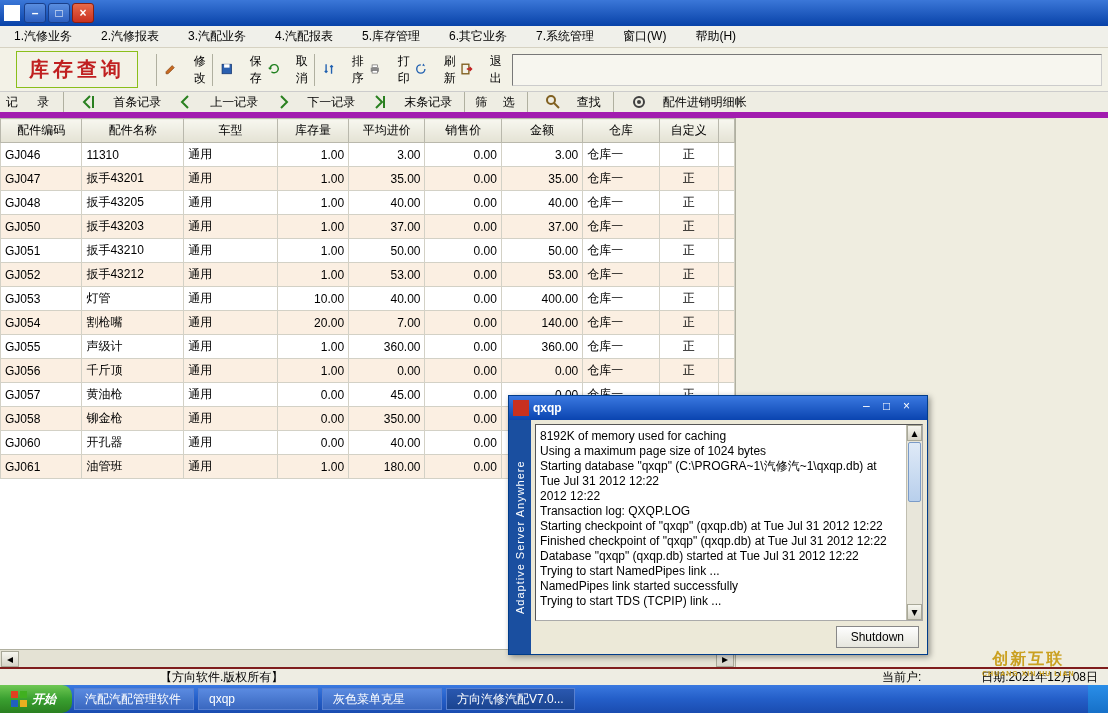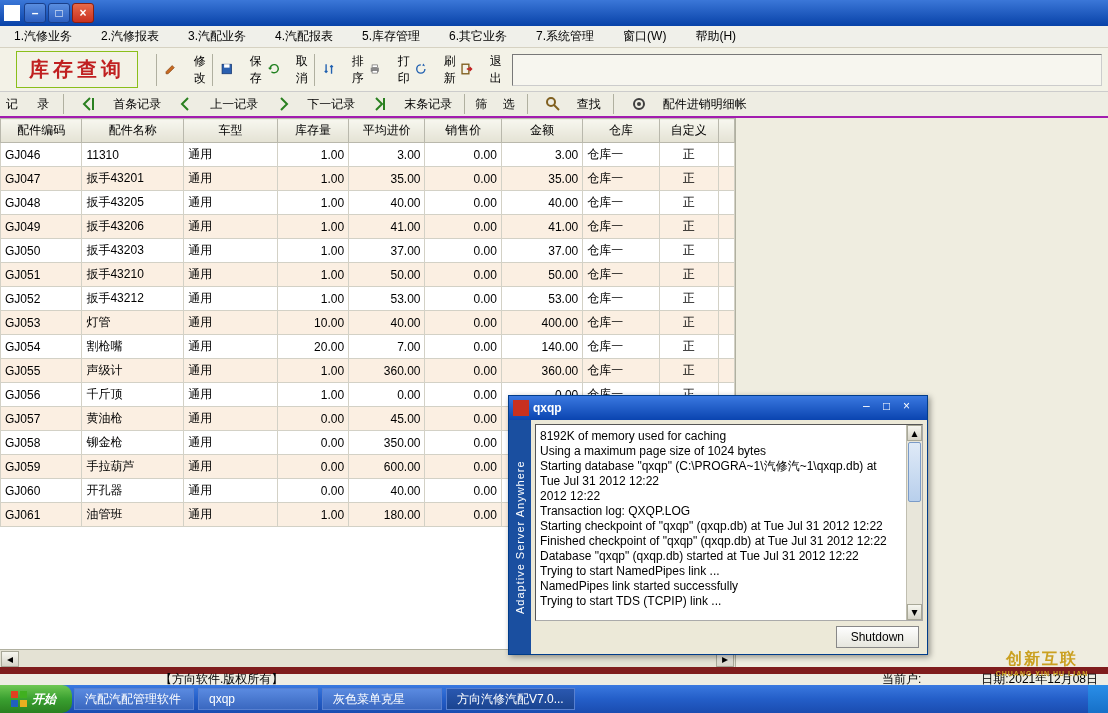--- a/index.html
+++ b/index.html
@@ -14,62 +14,62 @@
 
 .menubar { height: 22px; background: #f0f0ea; display: flex; align-items: center; padding: 0 8px; gap: 17px; border-bottom: 1px solid #d6d2c2; }
 .menubar .menuitem { padding: 2px 6px; cursor: pointer; }
 
 .toolbar1 { height: 44px; background: #f3f2e7; display: flex; align-items: center; border-bottom: 1px solid #ccc; }
 .heading-box { border: 1px solid #8abf1a; padding: 4px 12px; margin: 0 16px; color: #c02020; font-size: 20px; font-weight: bold; letter-spacing: 4px; }
 .tbtn { display: flex; flex-direction: row; align-items: center; width: 46px; height: 40px; justify-content: center; cursor: pointer; gap: 16px; }
 .tbtn .ico { width: 20px; height: 20px; margin-bottom: 2px; }
 .tbar-sep { width:6px; height:32px; border-left:1px solid #b0b0a0; margin:0 2px; }
 
-.toolbar2 { height: 26px; background: #eeede3; display: flex; align-items: center; border-bottom: 2px solid #a21caf; padding: 0 6px; gap: 4px; }
+.toolbar2 { height: 26px; background: #eeede3; display: flex; align-items: center; border-bottom: 6px solid #a21caf; padding: 0 6px; gap: 4px; }
 .toolbar2 .t2btn { display: flex; align-items: center; gap: 15px; padding: 2px 6px; cursor:pointer; }
 .toolbar2 .lbl { letter-spacing: 8px; }
 .toolbar2 .nav-ico { width:18px; height:18px; }
 .t2sep { width:5px; height:20px; border-left:1px solid #b0b0a0; margin:0 2px; }
 
 .workarea { display:flex; height: calc(100% - 26px - 22px - 44px - 26px - 18px - 28px); }
 .leftpanel { flex: 0 0 735px; overflow:hidden; background:#fff; display:flex; flex-direction:column; }
 .rightpanel { flex:1; background:#efede0; border-left:1px solid #b0b0a0; }
 .table-wrap { flex:1; overflow:hidden; }
 table.grid { border-collapse: collapse; width:100%; table-layout:fixed; }
 table.grid th { background: linear-gradient(#f7f7ef,#e4e2d4); border:1px solid #b9b8ac; padding: 3px 4px; font-weight:normal; text-align:center; height:20px; }
 table.grid td { border:1px solid #d3d1c6; padding: 3px 4px; height:20px; white-space:nowrap; overflow:hidden; }
 table.grid tr:nth-child(even) td { background:#fbefe2; }
 table.grid tr:nth-child(odd) td { background:#ffffff; }
 .num { text-align:right; }
 .ctr { text-align:center; }
 .scrolltrack { height:18px; background:#e4e2d4; border-top:1px solid #b0b0a0; position:relative; }
 .scrolltrack .lbtn,.scrolltrack .rbtn { position:absolute; width:18px; height:16px; top:1px; background:linear-gradient(#f7f7f0,#d6d4c8); border:1px solid #a8a898; display:flex; align-items:center; justify-content:center; cursor:pointer; }
 .scrolltrack .lbtn{left:1px;} .scrolltrack .rbtn{right:1px;}
 
-.statusbar { height:18px; background:#eeede3; border-top:7px solid #7f1d1d; display:flex; align-items:center; padding:0 10px; font-size:11px; }
+.statusbar { height:18px; background:#eeede3; border-top:2px solid #7f1d1d; display:flex; align-items:center; padding:0 10px; font-size:11px; }
 .statusbar .copy { margin-left:150px; }
 .statusbar .cur { margin-left:auto; margin-right:60px; }
 
 
 .dialog { position:absolute; left:508px; top:395px; width:420px; height:260px; box-shadow: 2px 2px 6px rgba(0,0,0,0.4); border:1px solid #003c8a; }
 .dialog .dtitle { background: linear-gradient(to bottom,#3a78e0,#0a44b0); height:24px; display:flex; align-items:center; color:#fff; padding:0 4px; }
 .dialog .dtitle .dico { width:16px; height:16px; background:#c83020; margin-right:4px; }
 .dialog .dtitle .dt { flex:1; font-weight:bold; }
 .dialog .dtitle .winbtn { width:20px; height:18px; }
 .dialog .dbody { display:flex; height:calc(100% - 24px); background:#ece9d8; }
 .dialog .sidebar { width:22px; background:#1a4fa0; color:#fff; writing-mode:vertical-rl; text-orientation:mixed; transform:rotate(180deg); display:flex; align-items:center; justify-content:center; font-size:11px; letter-spacing:1px; }
 .dialog .dmain { flex:1; padding:4px; display:flex; flex-direction:column; }
 .dialog .log { flex:1; background:#fff; border:1px inset #aaa; padding:4px; font-family: Tahoma, sans-serif; font-size:10px; overflow:auto; line-height:1.25; position:relative;}
 .dialog .btnrow { display:flex; justify-content:flex-end; padding:5px 4px 2px; }
 .dialog .shutdown { padding:3px 14px; background:linear-gradient(#fefefe,#e6e6de); border:1px solid #888; cursor:pointer; }
 .vscroll { position:absolute; right:0; top:0; bottom:0; width:16px; background:#e8e6da; border-left:1px solid #c0beb0;}
 .vscroll .up,.vscroll .dn{height:16px;background:linear-gradient(#f7f7f0,#d6d4c8);border:1px solid #a8a898;display:flex;align-items:center;justify-content:center;cursor:pointer;}
 .vscroll .thumb{position:absolute;left:1px;right:1px;top:17px;height:60px;background:linear-gradient(#dfeaf7,#b8cfec);border:1px solid #7a9bc8;border-radius:2px;}
 
-.logo-overlay { position:absolute; right:6px; bottom:32px; width:120px; height:36px; display:flex; align-items:center; justify-content:center; color:#caa020; font-size:14px; font-weight:bold; pointer-events:none; }
+.logo-overlay { position:absolute; right:6px; bottom:32px; width:120px; height:36px; display:flex; align-items:center; justify-content:flex-start; color:#caa020; font-size:14px; font-weight:bold; pointer-events:none; }
 .logo-overlay .cn { font-size:16px; letter-spacing:2px; }
 
 .taskbar { position:absolute; left:0; right:0; bottom:0; height:28px; background:linear-gradient(to bottom,#3a79e0,#245ec8 50%,#1a4cb0); display:flex; align-items:center; }
 .startbtn { height:28px; background:linear-gradient(to bottom,#6fc854,#3aa030 50%,#2a8020); color:#fff; font-weight:bold; font-style:italic; padding:0 16px 0 10px; display:flex; align-items:center; gap:4px; border-radius:0 10px 10px 0; cursor:pointer; }
 .taskbtn { height:22px; margin:0 2px; background:linear-gradient(#5a8ae0,#3a68c0); border:1px solid #5880d0; color:#fff; padding:0 10px; display:flex; align-items:center; gap:4px; cursor:pointer; min-width:120px; }
 .taskbtn.active { background:linear-gradient(#2a58b0,#1a4490); }
 .tray { margin-left:auto; background:linear-gradient(#2a8ee8,#1670c8); height:28px; display:flex; align-items:center; padding:0 10px; color:#fff; gap:6px; }
 
 svg { display:block; }
 </style>
@@ -261,32 +261,20 @@
               <td>通用</td>
               <td class="num">1.00</td>
               <td class="num">40.00</td>
               <td class="num">0.00</td>
               <td class="num">40.00</td>
               <td>仓库一</td>
               <td class="ctr">正</td>
               <td></td>
             </tr>
             <tr>
-              <td>GJ049</td>
-              <td>扳手43206</td>
-              <td>通用</td>
-              <td class="num">1.00</td>
-              <td class="num">41.00</td>
-              <td class="num">0.00</td>
-              <td class="num">41.00</td>
-              <td>仓库一</td>
-              <td class="ctr">正</td>
-              <td></td>
-            </tr>
-            <tr>
               <td>GJ050</td>
               <td>扳手43203</td>
               <td>通用</td>
               <td class="num">1.00</td>
               <td class="num">37.00</td>
               <td class="num">0.00</td>
               <td class="num">37.00</td>
               <td>仓库一</td>
               <td class="ctr">正</td>
               <td></td>
@@ -376,32 +364,20 @@
               <td></td>
             </tr>
             <tr>
               <td>GJ058</td>
               <td>铆金枪</td>
               <td>通用</td>
               <td class="num">0.00</td>
               <td class="num">350.00</td>
               <td class="num">0.00</td>
               <td class="num">0.00</td>
-              <td></td>
-              <td class="ctr"></td>
-              <td></td>
-            </tr>
-            <tr>
-              <td>GJ059</td>
-              <td>手拉葫芦</td>
-              <td>通用</td>
-              <td class="num">0.00</td>
-              <td class="num">600.00</td>
-              <td class="num">0.00</td>
-              <td class="num"></td>
               <td></td>
               <td class="ctr"></td>
               <td></td>
             </tr>
             <tr>
               <td>GJ060</td>
               <td>开孔器</td>
               <td>通用</td>
               <td class="num">0.00</td>
               <td class="num">40.00</td>

